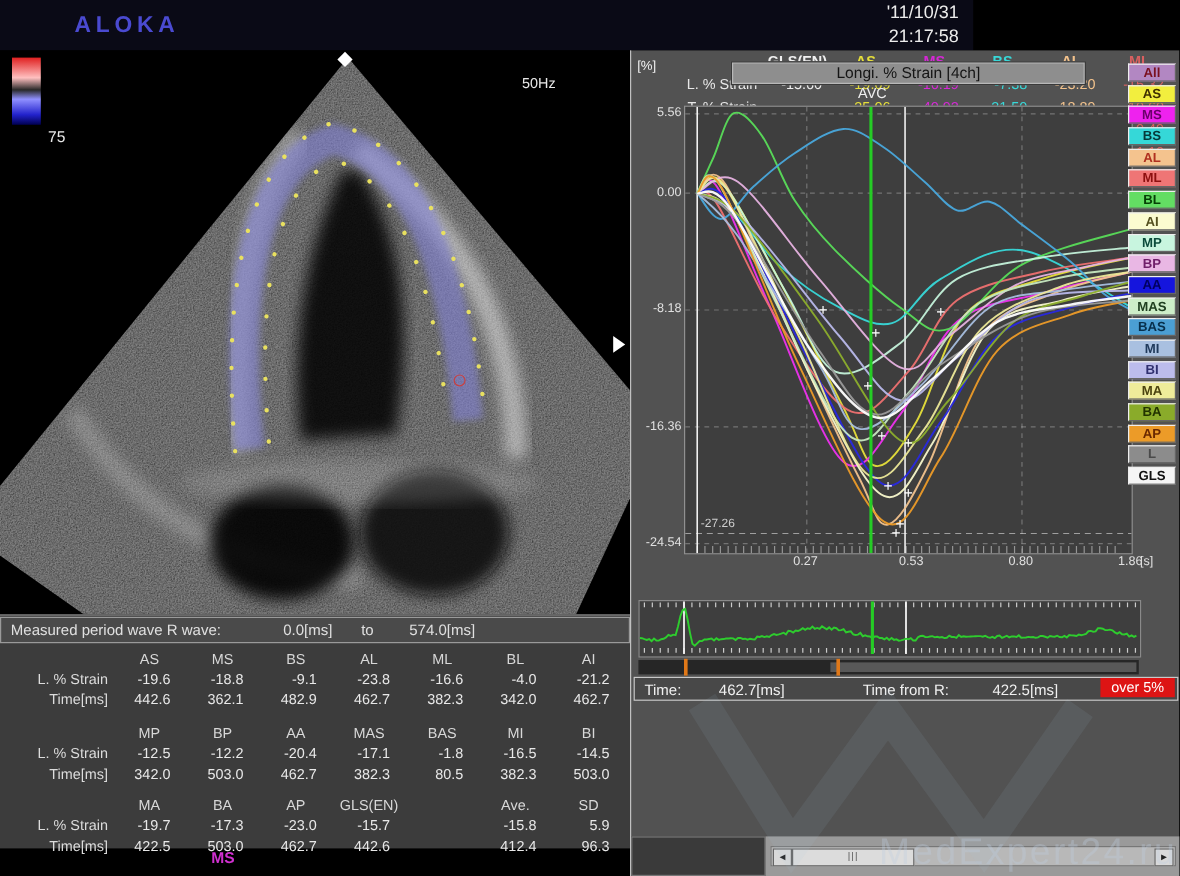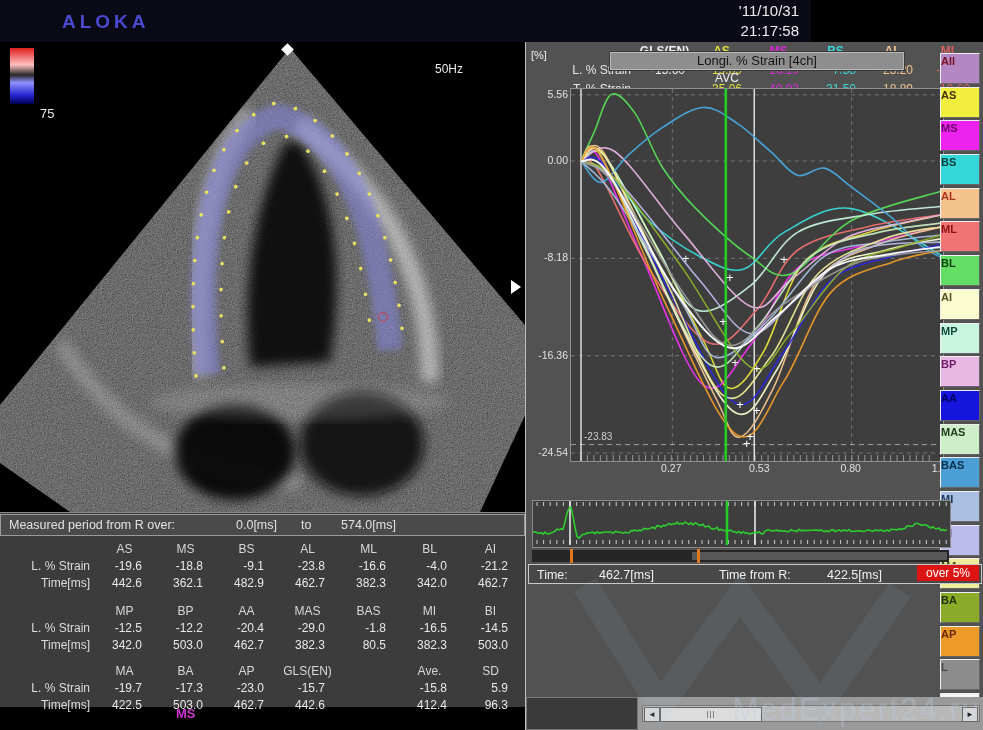--- a/index.html
+++ b/index.html
@@ -37,22 +37,22 @@
   #punit{left:5px;top:7px;color:#f0f0f0;font-size:11px;}
   #ctitle{left:83px;top:9px;width:294px;height:18px;background:#8e8e8e;border:1px solid #3a3a3a;
     box-shadow:inset 0 0 0 1px #b8b8b8;color:#151515;font-size:13px;text-align:center;line-height:18px;}
   #avclbl{left:181px;top:29px;width:40px;text-align:center;color:#f0f0f0;font-size:12px;}
   #plot{left:44px;top:46px;width:372px;height:372px;background:#3e3e3e;border:1px solid #909090;}
   .ytick{position:absolute;width:40px;left:2px;text-align:right;color:#e0e0e0;font-size:10.5px;}
   .xtick{position:absolute;width:34px;top:420px;text-align:center;color:#e0e0e0;font-size:10.5px;}
   #xunit{left:424px;top:420px;color:#e0e0e0;font-size:10.5px;}
   #peaklbl{left:58px;top:390px;color:#cfcfcf;font-size:10px;}
   #legend{right:1px;top:11px;width:42px;}
-  .lgbtn{width:40px;height:31px;margin-bottom:2.7px;border:1px solid #eee;border-right-color:#666;
-    border-bottom-color:#666;font-size:11px;font-weight:bold;text-align:left;line-height:15px;box-sizing:border-box;}
+  .lgbtn{width:40px;height:15px;margin-bottom:2.7px;border:1px solid #eee;border-right-color:#666;
+    border-bottom-color:#666;font-size:11px;font-weight:bold;text-align:center;line-height:15px;box-sizing:border-box;}
   
   #ecgbox{left:6px;top:458px;width:417px;height:46px;background:#3e3e3e;border:1px solid #8a8a8a;}
   
   #srow{left:6px;top:508px;width:417px;height:12px;background:#262626;}
   #srow .lite{position:absolute;left:160px;top:2px;width:255px;height:8px;background:#585858;}
   .omark{position:absolute;top:-1px;width:3px;height:14px;background:#e07818;}
   
   #timebar{left:2px;top:522px;width:454px;height:20px;background:#484848;border:1px solid #c8c8c8;
     color:#f0f0f0;font-size:12.5px;line-height:20px;box-sizing:border-box;}
   #timebar span{position:absolute;top:0;}
@@ -130,21 +130,21 @@
         <div class="uslabel" style="left: 228px; top: 42px; color: rgb(224, 154, 48);">AP</div>
         <div class="uslabel" style="left: 168px; top: 120px; color: rgb(230, 230, 74);">AS</div>
         <div class="uslabel" style="left: 332px; top: 96px; color: rgb(240, 200, 150);">AL</div>
         <div class="uslabel" style="left: 362px; top: 160px; color: rgb(224, 88, 88);">ML</div>
         <div class="uslabel" style="left: 176px; top: 190px; color: rgb(208, 48, 208);">MS</div>
       </div>
   </div>
 
   <div id="meas" class="abs">
     <div id="meashdr" class="abs">
-      <span style="left:8px">Measured period from R over:</span>
+      <span style="left:8px">Measured period wave R wave:</span>
       <span style="left:235px">0.0[ms]</span>
       <span style="left:300px">to</span>
       <span style="left:340px">574.0[ms]</span>
     </div>
     <div id="ltables">
         <div class="ltable" style="top: 28px;">
           <div class="lc ll"></div>
           <div class="lc lh">AS</div>
           <div class="lc lh">MS</div>
           <div class="lc lh">BS</div>
@@ -175,21 +175,21 @@
           <div class="lc lh">BP</div>
           <div class="lc lh">AA</div>
           <div class="lc lh">MAS</div>
           <div class="lc lh">BAS</div>
           <div class="lc lh">MI</div>
           <div class="lc lh">BI</div>
           <div class="lc ll">L. % Strain</div>
           <div class="lc">-12.5</div>
           <div class="lc">-12.2</div>
           <div class="lc">-20.4</div>
-          <div class="lc">-29.0</div>
+          <div class="lc">-17.1</div>
           <div class="lc">-1.8</div>
           <div class="lc">-16.5</div>
           <div class="lc">-14.5</div>
           <div class="lc ll">Time[ms]</div>
           <div class="lc">342.0</div>
           <div class="lc">503.0</div>
           <div class="lc">462.7</div>
           <div class="lc">382.3</div>
           <div class="lc">80.5</div>
           <div class="lc">382.3</div>
@@ -335,21 +335,21 @@
         <div class="ytick" style="top: 306.684px;">-16.36</div>
         <div class="ytick" style="top: 404.026px;">-24.54</div>
       </div>
     <div id="xticks">
         <div class="xtick" style="left: 128.341px;">0.27</div>
         <div class="xtick" style="left: 216.299px;">0.53</div>
         <div class="xtick" style="left: 307.64px;">0.80</div>
         <div class="xtick" style="left: 398.981px;">1.86</div>
       </div>
     <div id="xunit" class="abs">[s]</div>
-    <div id="peaklbl" class="abs" style="top: 388.577px;">-23.83</div>
+    <div id="peaklbl" class="abs" style="top: 388.577px;">-27.26</div>
     <div id="legend" class="abs">
         <div class="lgbtn" style="background: rgb(178, 135, 194); color: rgb(122, 16, 32);">All</div>
         <div class="lgbtn" style="background: rgb(242, 238, 62); color: rgb(64, 48, 0);">AS</div>
         <div class="lgbtn" style="background: rgb(238, 34, 238); color: rgb(106, 0, 106);">MS</div>
         <div class="lgbtn" style="background: rgb(53, 216, 216); color: rgb(6, 58, 58);">BS</div>
         <div class="lgbtn" style="background: rgb(244, 195, 142); color: rgb(176, 48, 32);">AL</div>
         <div class="lgbtn" style="background: rgb(239, 117, 117); color: rgb(140, 16, 16);">ML</div>
         <div class="lgbtn" style="background: rgb(99, 221, 99); color: rgb(6, 64, 6);">BL</div>
         <div class="lgbtn" style="background: rgb(251, 251, 208); color: rgb(85, 80, 32);">AI</div>
         <div class="lgbtn" style="background: rgb(200, 245, 223); color: rgb(12, 76, 60);">MP</div>

